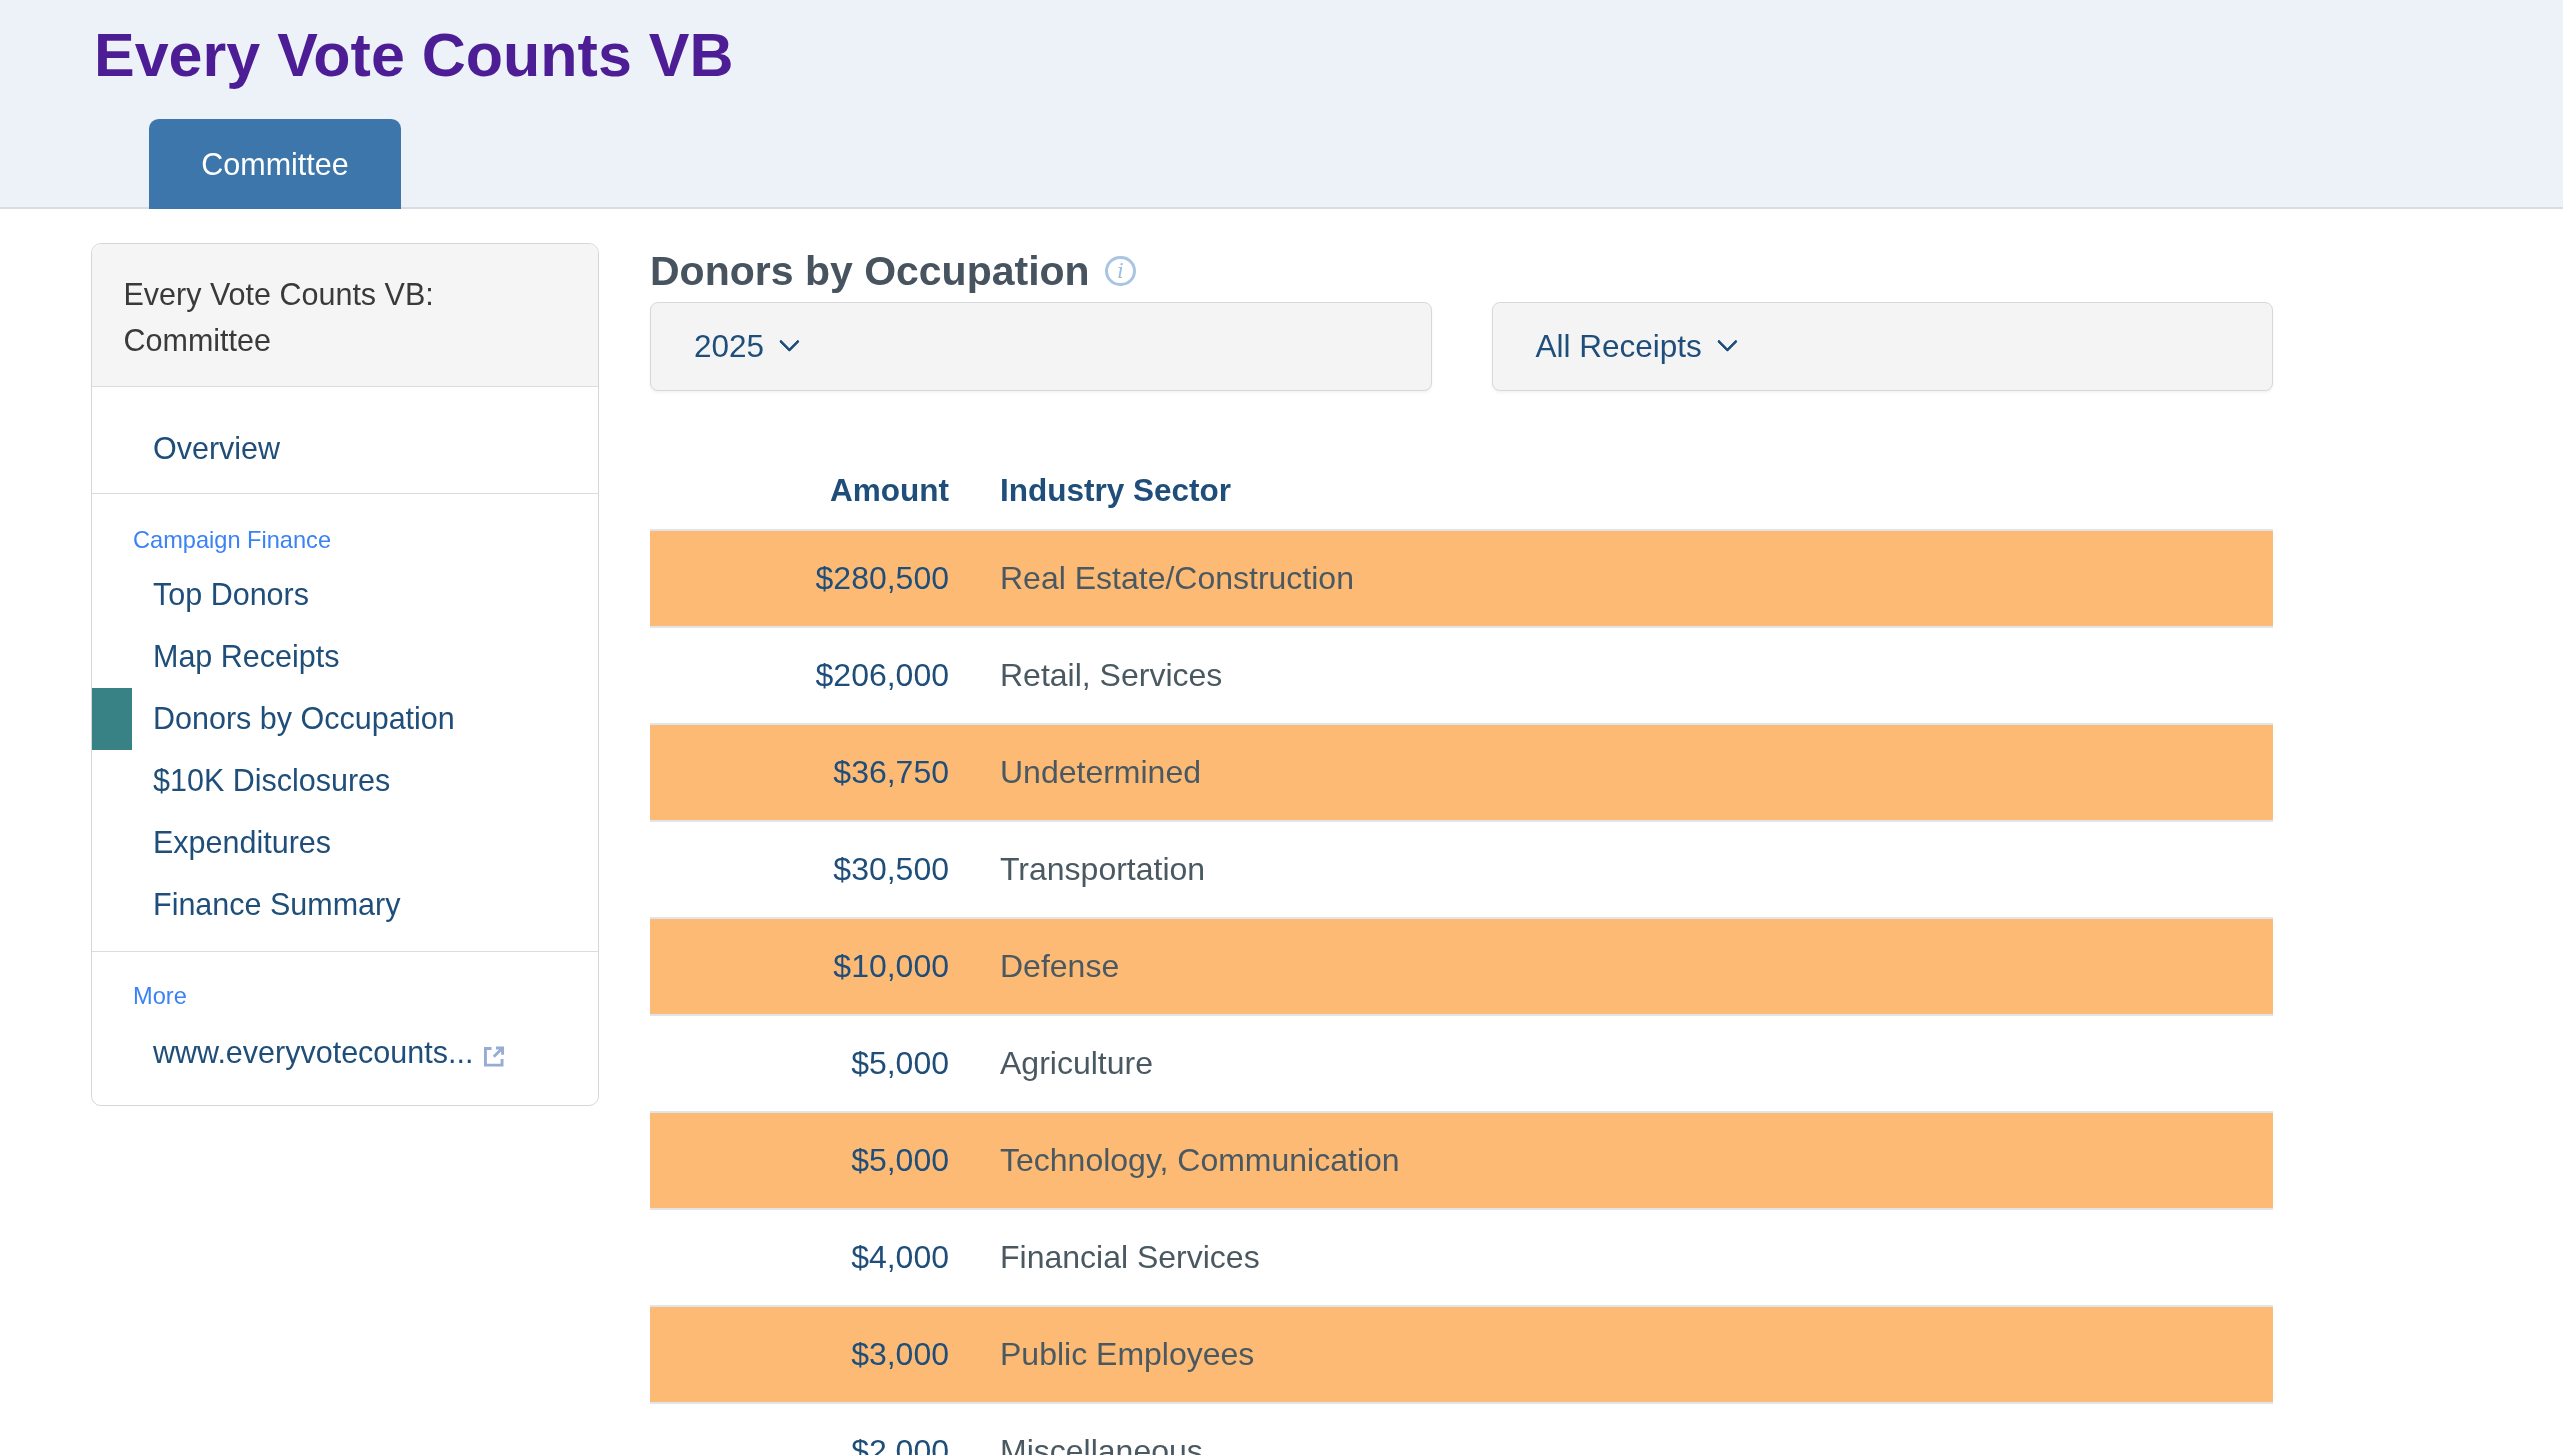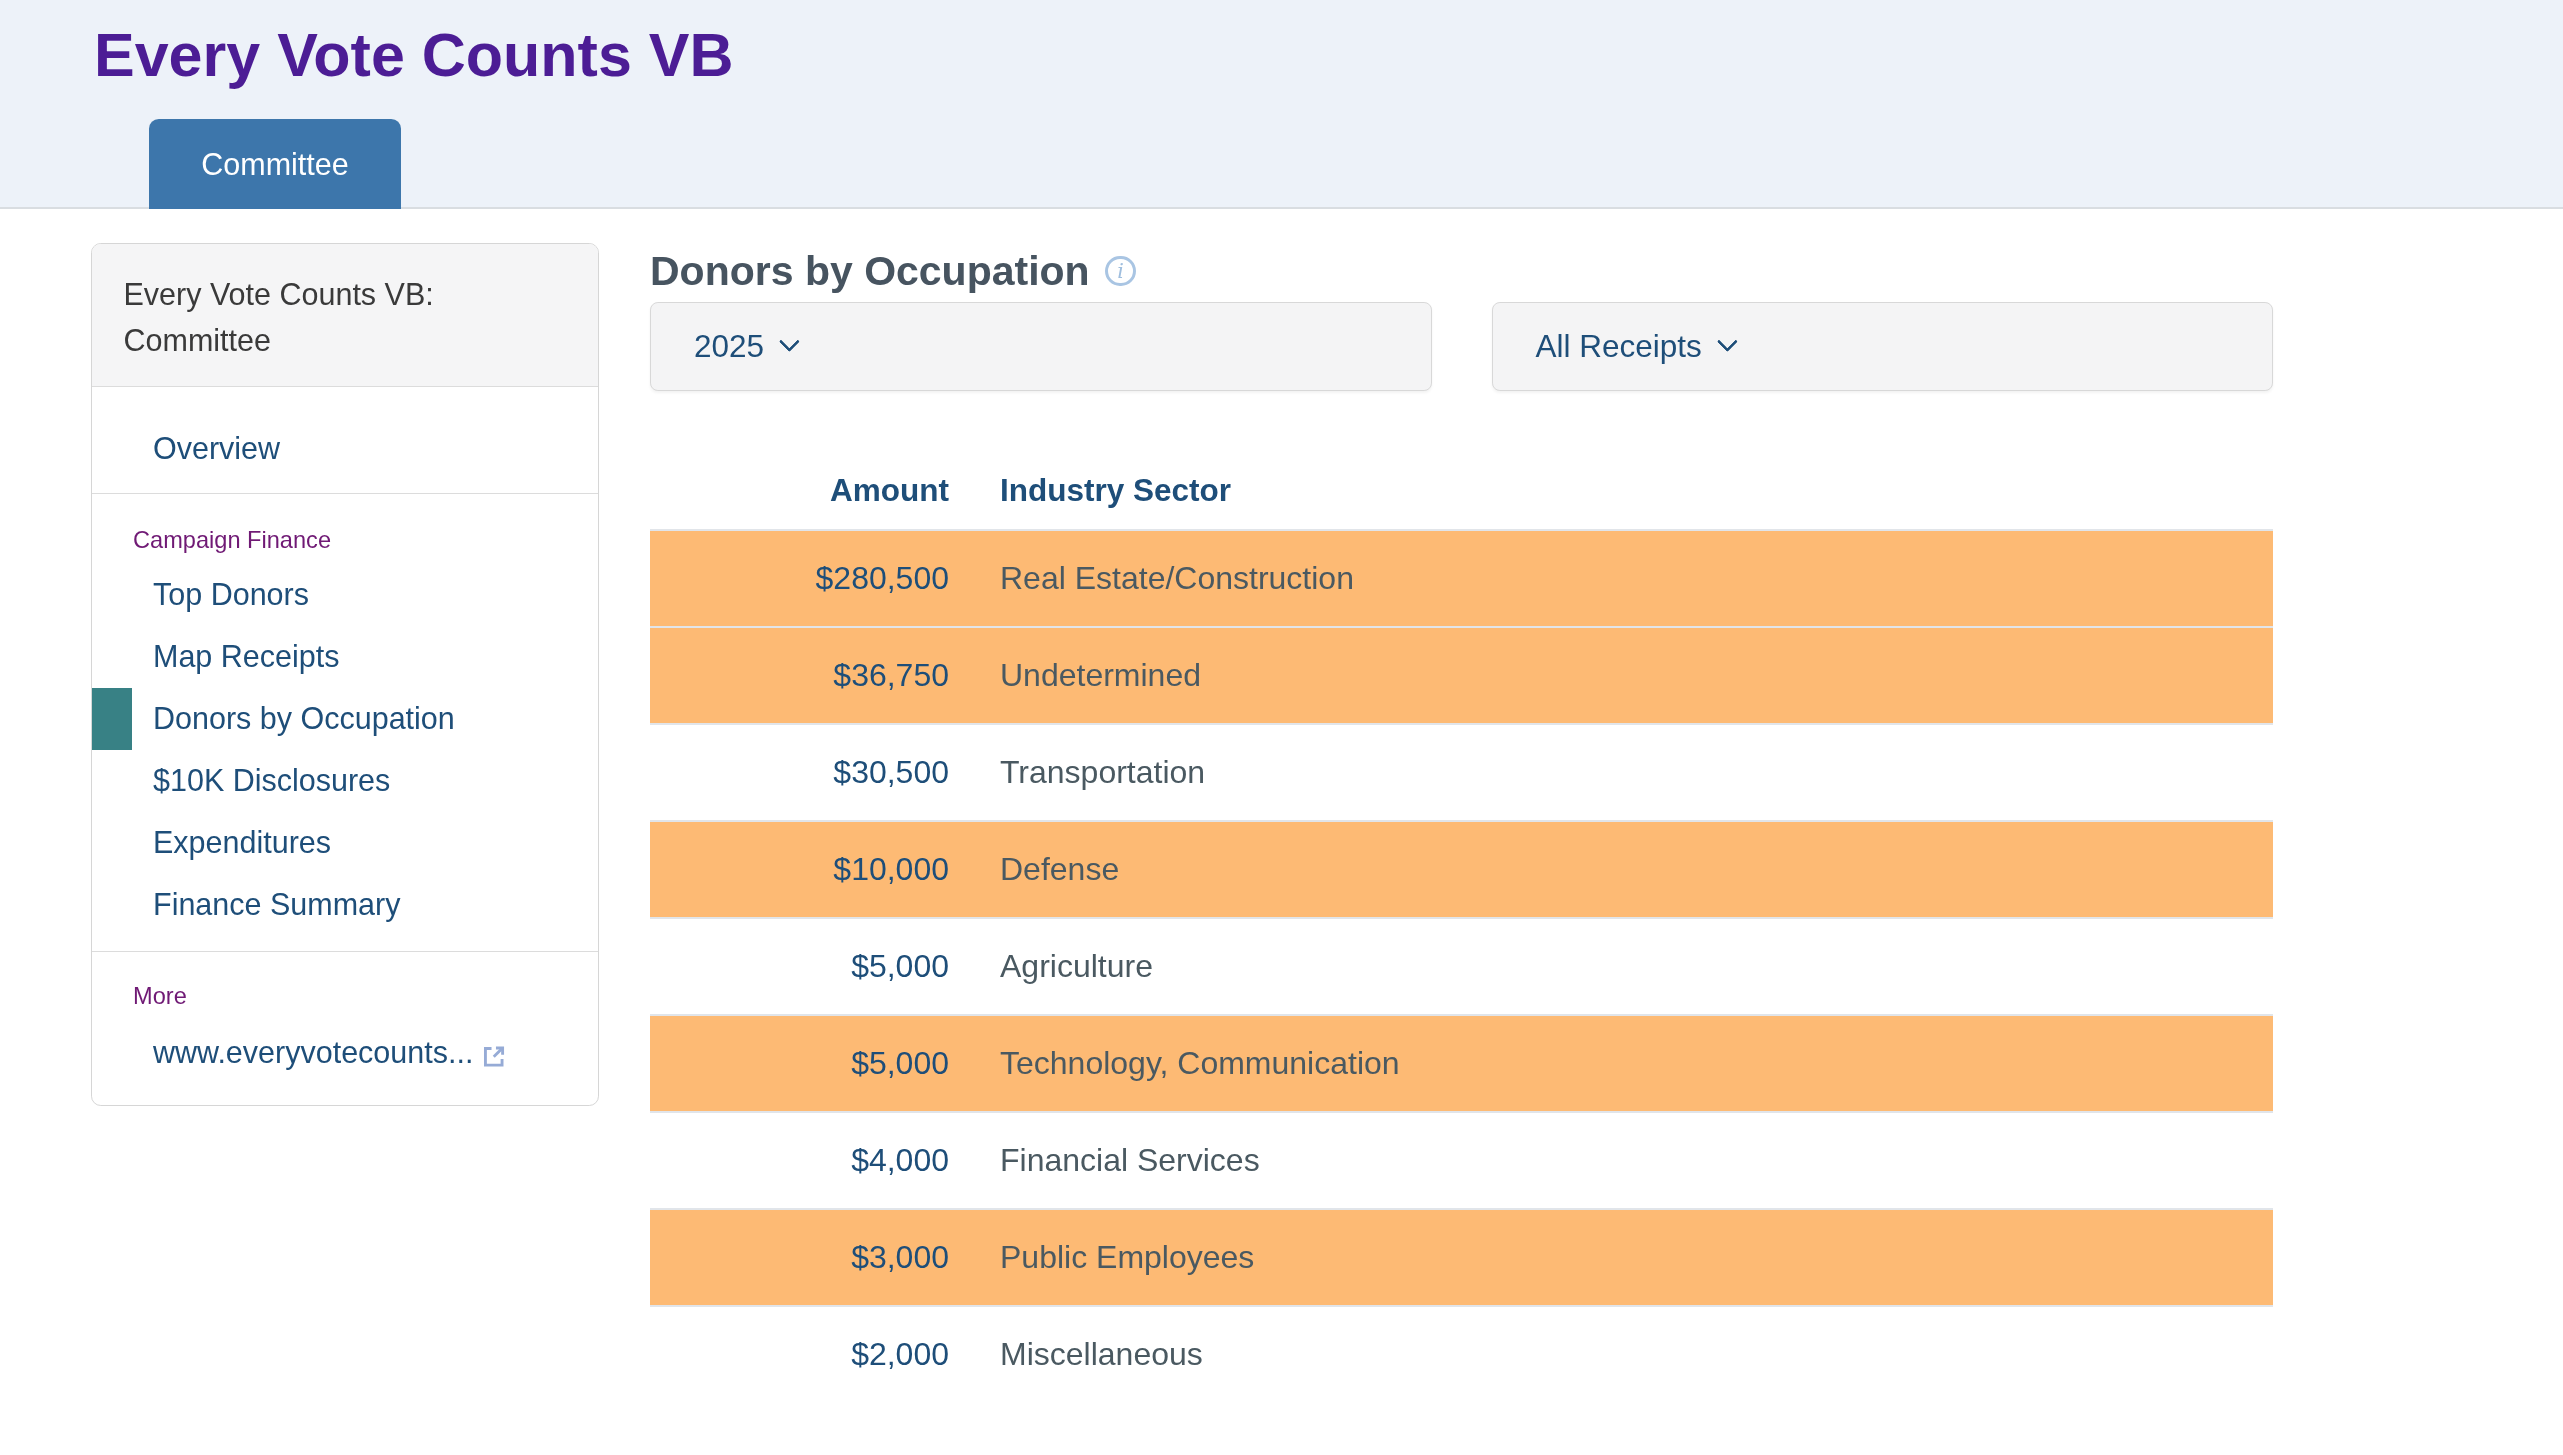--- a/index.html
+++ b/index.html
@@ -18,21 +18,21 @@
   
   .sidebar { position:absolute; left:91px; top:243px; width:508px; height:863px;
              background:#fff; border:1px solid #d6d6d6; border-radius:9.8px; overflow:hidden; }
   .sb-header { background:#f5f5f6; border-bottom:1px solid #dcdcdc;
                padding:26.6px 59px 23.6px 31.5px; font-size:30.5px; line-height:46px; color:#3a3a3a; }
   .sb-section { border-bottom:1px solid #dcdcdc; }
   .sb-overview { padding:44px 0 27px; }
   .sb-link { color:#1e4e79; font-size:30.5px; text-decoration:none; cursor:pointer; display:inline-block; }
   .sb-overview .sb-link, .sb-nav-row .sb-link, .sb-more .sb-link { margin-left:61px; }
   .sb-finance { padding:32px 0 15.7px; }
-  .sb-label { margin-left:41px; font-size:23.6px; line-height:29.5px; color:#701a75; }
+  .sb-label { margin-left:41px; font-size:23.6px; line-height:29.5px; color:#3b82f6; }
   .sb-nav { margin-top:7.9px; }
   .sb-nav-row { position:relative; height:62px; display:flex; align-items:center; cursor:pointer; }
   .active-marker { position:absolute; left:0; top:0; width:40px; height:62px; background:#388185; }
   .sb-more { padding:29.5px 0 0; border-bottom:none; }
   .sb-more .ext-row { margin-top:23.6px; display:flex; align-items:flex-end; }
   .ext-icon { margin-left:7.9px; display:inline-block; line-height:0; }
 
   
   .main { position:absolute; left:650px; top:240px; width:1623px; }
   .main-title-row { display:flex; align-items:center; height:62px; }
@@ -137,20 +137,24 @@
   <div class="table">
     <div class="thead">
       <div class="th amount">Amount</div>
       <div class="th sector">Industry Sector</div>
     </div>
     <div class="tbody">
         <div class="tr stripe">
           <div class="td amount">$280,500</div>
           <div class="td sector">Real Estate/Construction</div>
         </div>
+        <div class="tr">
+          <div class="td amount">$206,000</div>
+          <div class="td sector">Retail, Services</div>
+        </div>
         <div class="tr stripe">
           <div class="td amount">$36,750</div>
           <div class="td sector">Undetermined</div>
         </div>
         <div class="tr">
           <div class="td amount">$30,500</div>
           <div class="td sector">Transportation</div>
         </div>
         <div class="tr stripe">
           <div class="td amount">$10,000</div>

